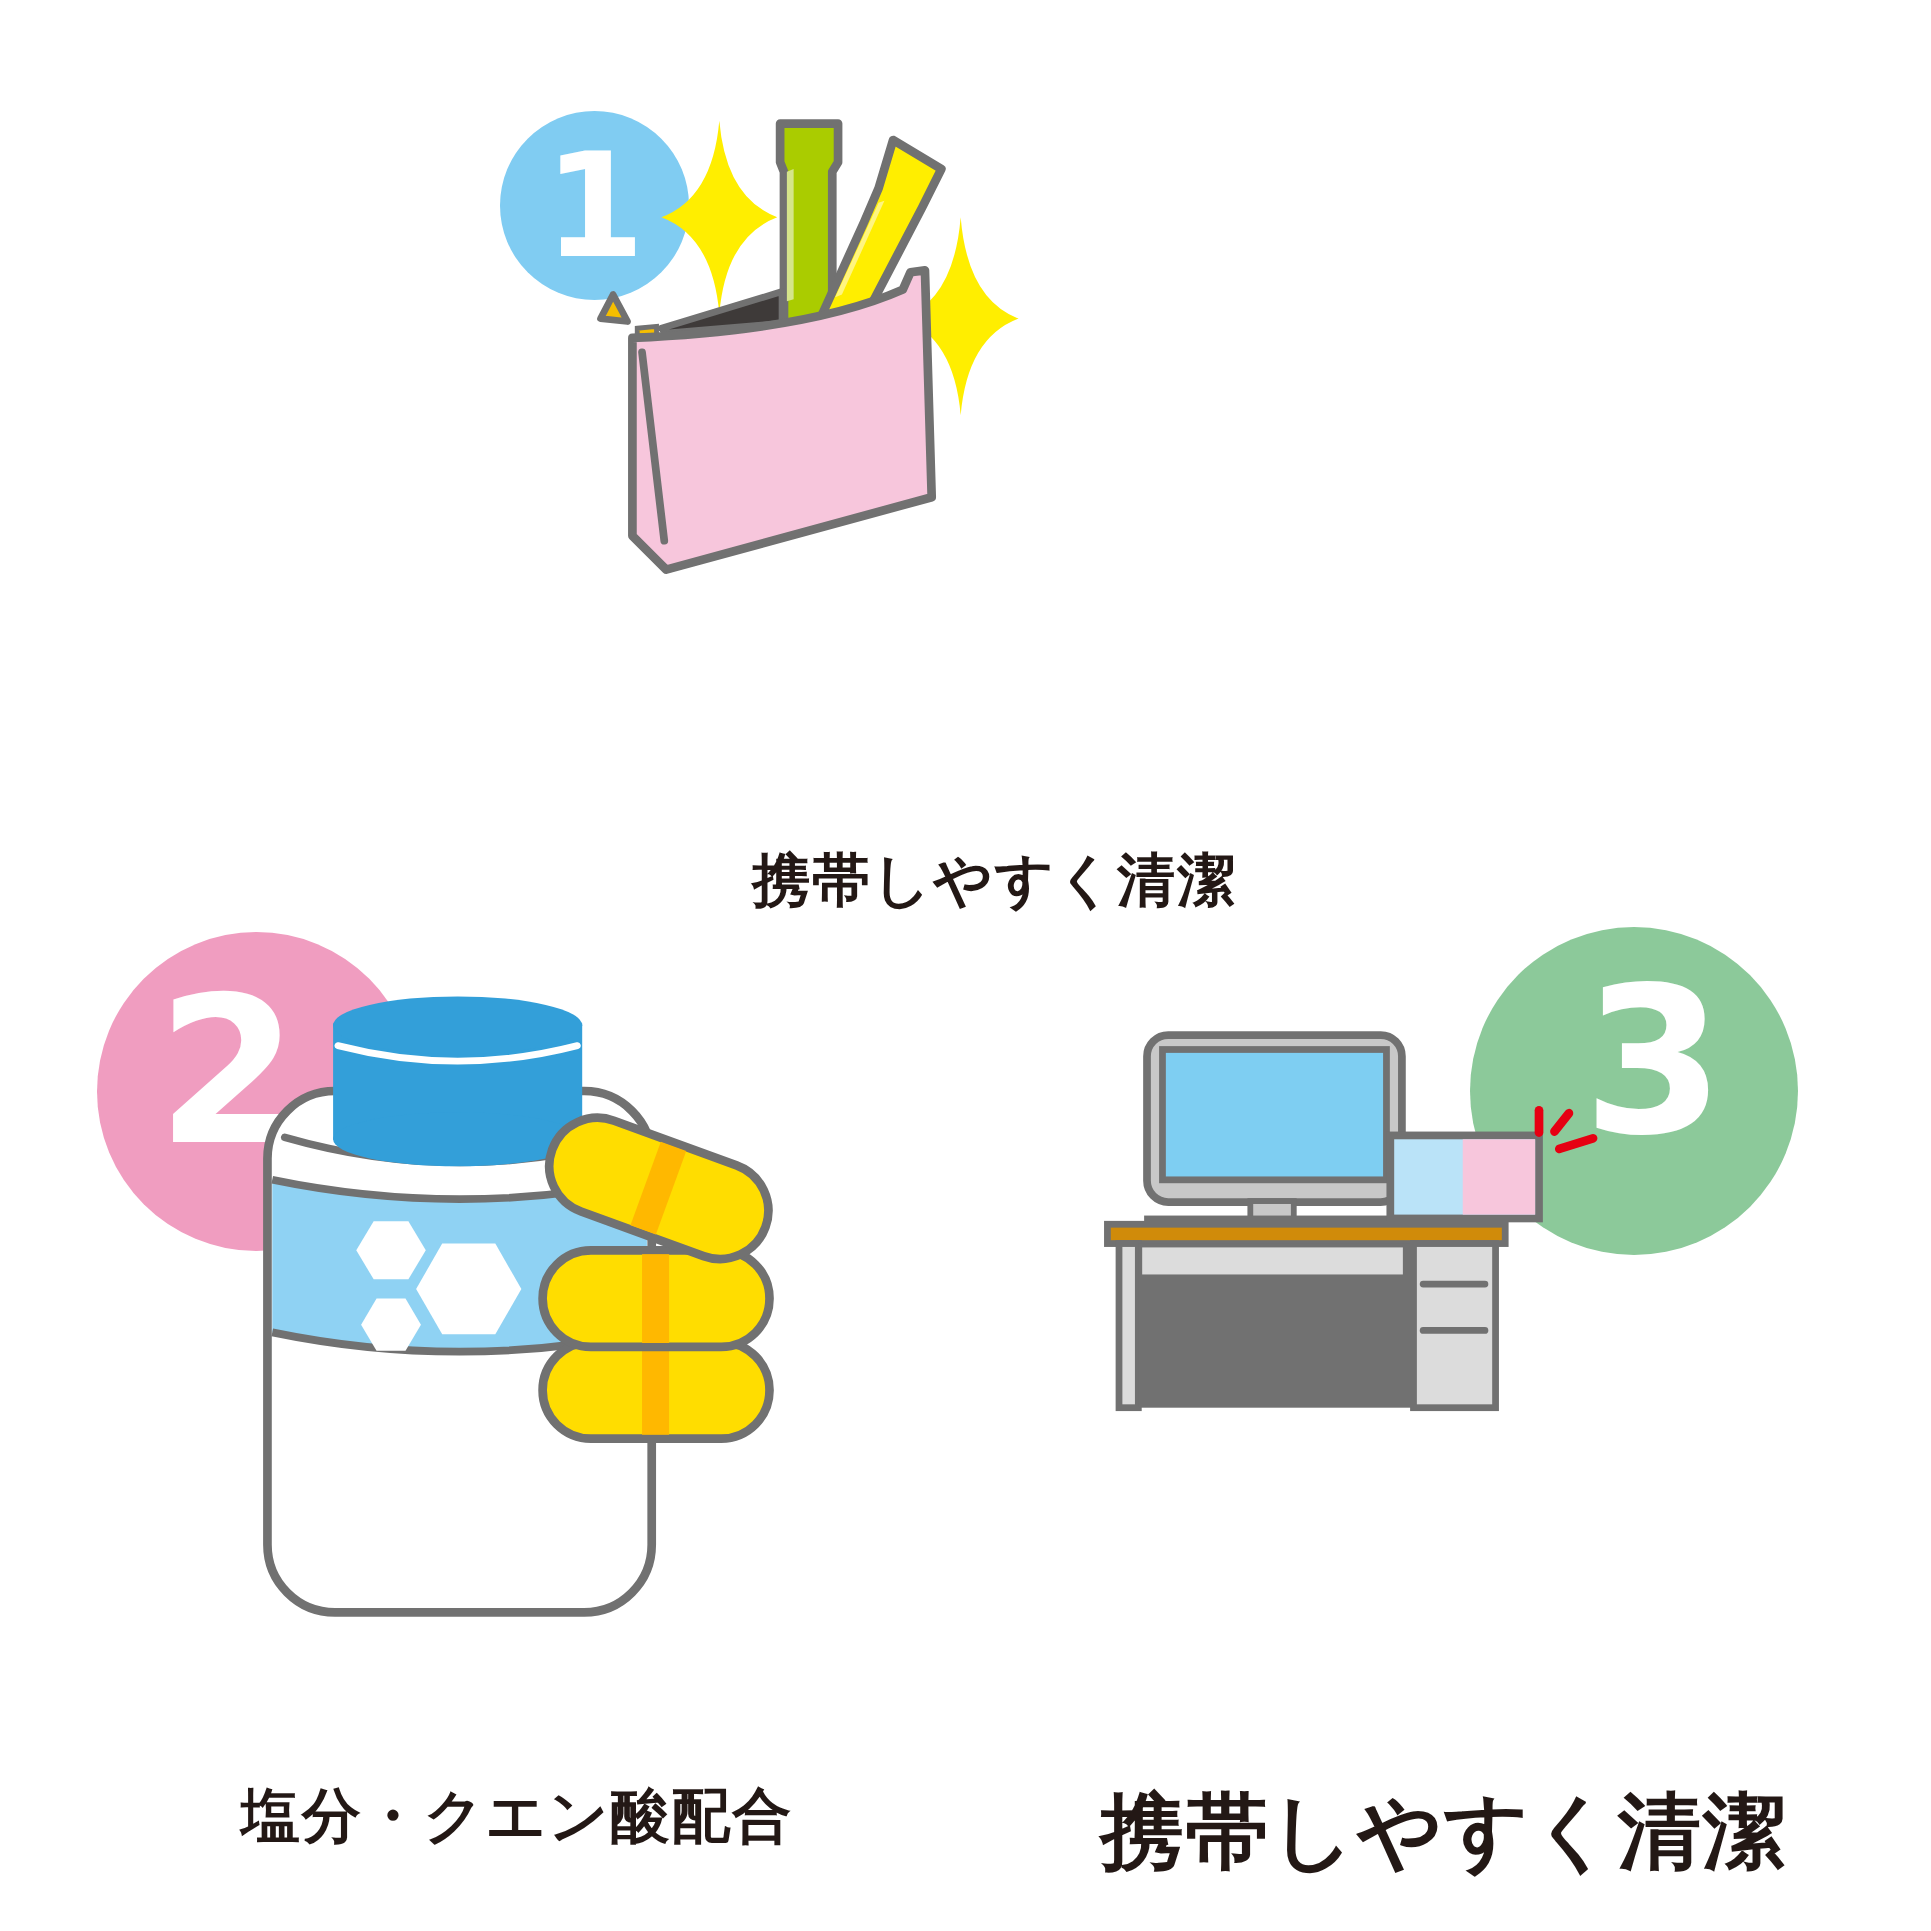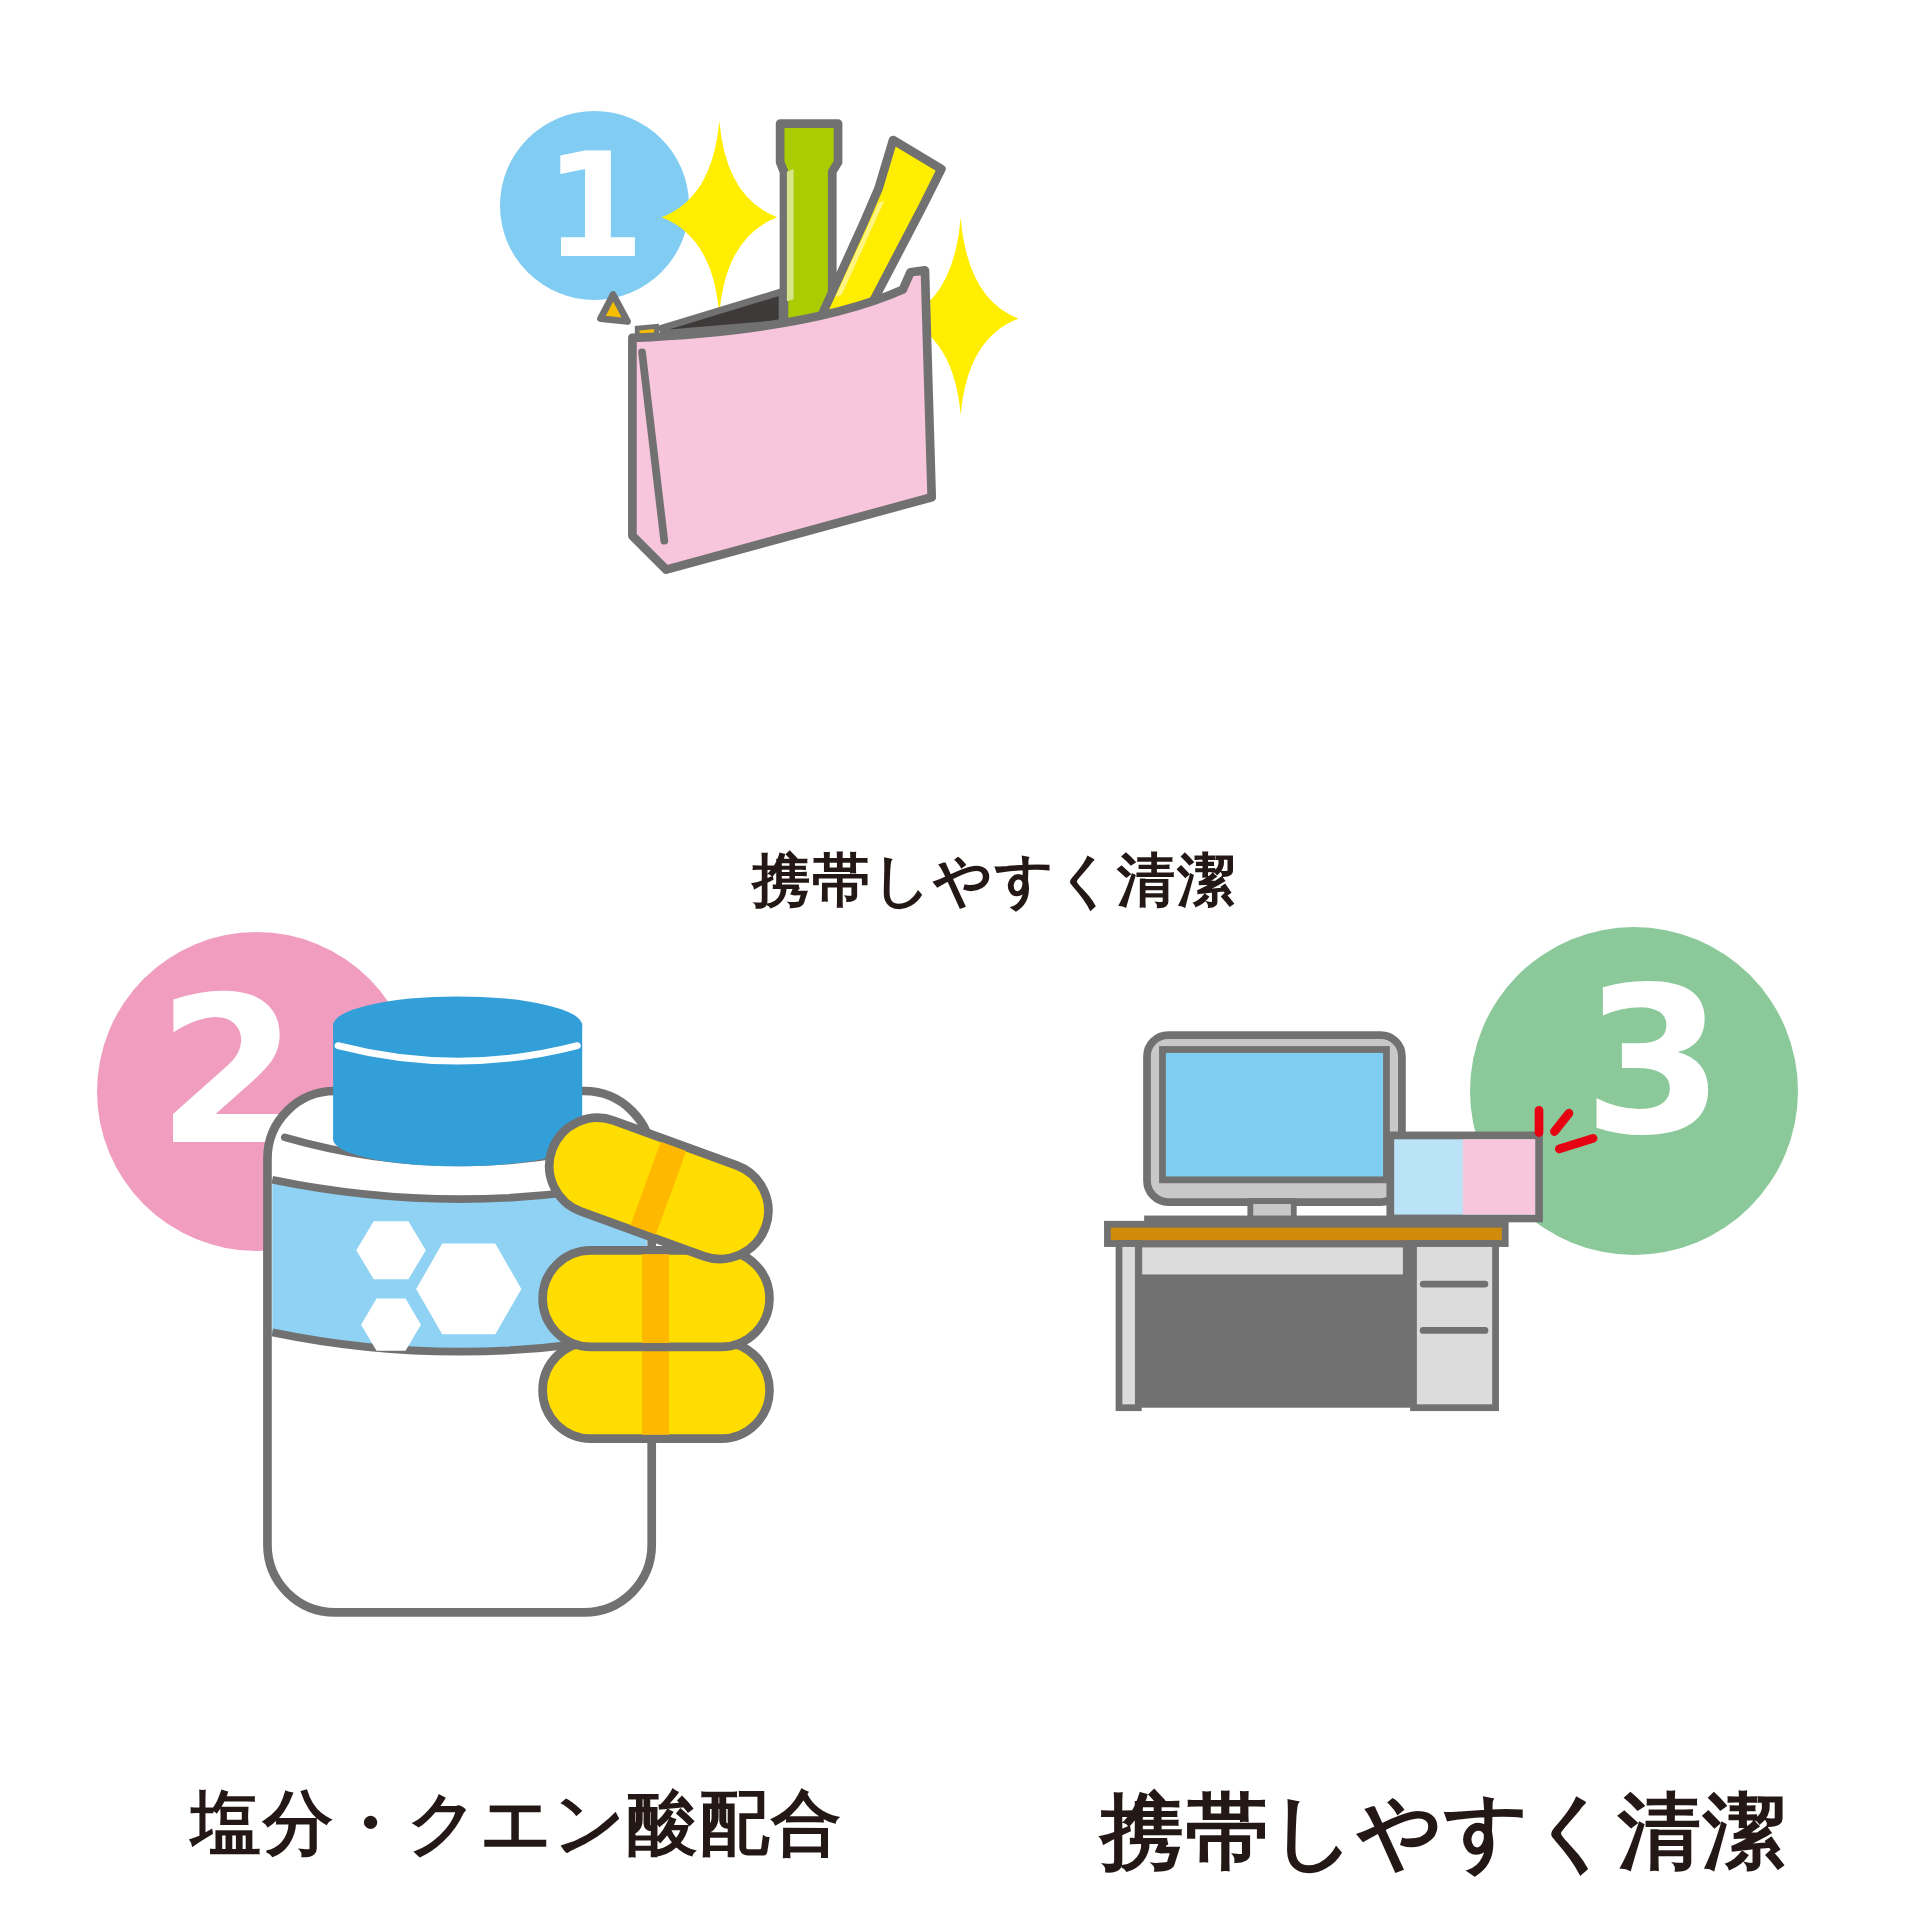--- a/index.html
+++ b/index.html
@@ -72,21 +72,21 @@
     <g>
       <rect x="562" y="1295" width="235" height="100" rx="50" ry="50" fill="#FFDD00" stroke="#717171" stroke-width="9"></rect>
       <rect x="665" y="1299" width="28" height="92" fill="#FFB800"></rect>
     </g>
     <g transform="rotate(20 680 1230)">
       <rect x="565" y="1180" width="235" height="100" rx="50" ry="50" fill="#FFDD00" stroke="#717171" stroke-width="9"></rect>
       <rect x="668" y="1184" width="28" height="92" fill="#FFB800"></rect>
     </g>
   </svg>
 
-  <div class="caption" style="left:92px;top:1777px;width:850px;font-size:70px;">塩分・クエン酸配合</div>
+  <div class="caption" style="left:92px;top:1777px;width:850px;font-size:59px;">塩分・クエン酸配合</div>
 </div>
 
 <div>
   <div class="badge" style="left:1470px;top:927px;width:328px;height:328px;background:#8CC99A;font-size:203px;">
     <span style="margin-left:39px;margin-top:-58px;">3</span>
   </div>
 
   <svg width="1931" height="1931" style="left:0;top:0;" viewBox="0 0 2000 2000">
 
     <rect x="1188" y="1072" width="264" height="173" rx="22" ry="22" fill="#C8C8C8" stroke="#717171" stroke-width="8"></rect>

